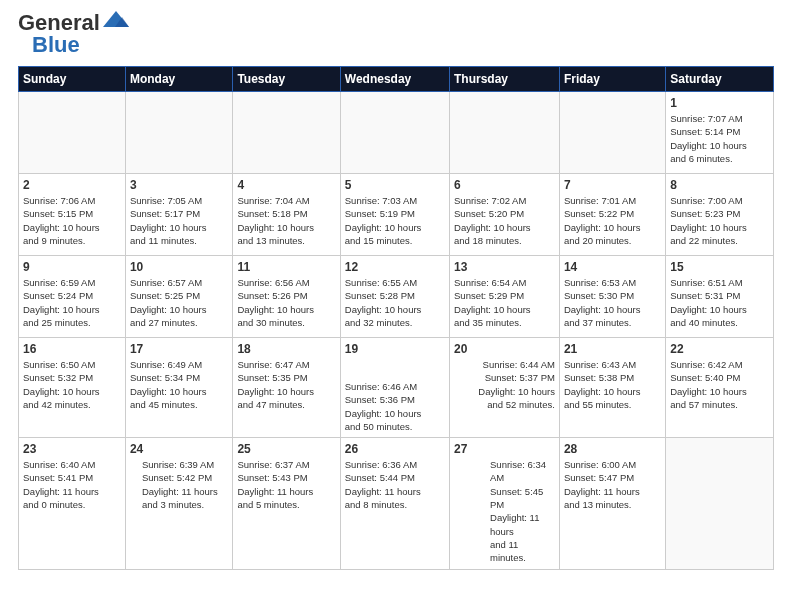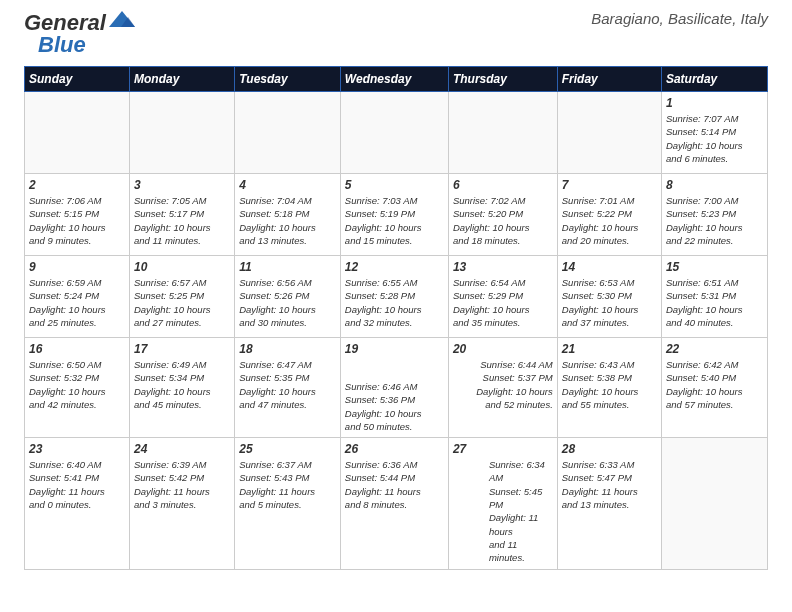--- a/index.html
+++ b/index.html
@@ -1,18 +1,18 @@
 <!DOCTYPE html>
 <html><head>
   <meta charset="utf-8">
   <style>
     * { box-sizing: border-box; margin: 0; padding: 0; }
     body { font-family: Arial, sans-serif; background: #fff; width: 792px; height: 612px; overflow: hidden; }
     
-    .container { width: 792px; padding: 10px 24px; font-style: italic; }
+    .container { width: 792px; padding: 10px 18px; }
     
     .header-area { display: flex; justify-content: space-between; align-items: flex-start; margin-bottom: 8px; }
     
     .title-area { text-align: right; }
     .month-title { font-size: 32px; color: #333; font-weight: normal; }
     .location { font-size: 15px; color: #555; }
     
     .calendar { width: 100%; border-collapse: collapse; font-size: 10px; }
     
     .calendar thead th {
@@ -51,21 +51,20 @@
       <span style="font-size:22px; font-weight:bold; color:#333;">General</span>
       <svg width="26" height="20" viewBox="0 0 26 20" style="margin-left:3px; margin-top:-8px;">
         <polygon points="13,2 26,18 0,18" fill="#2a6db5"></polygon>
         <polygon points="19,8 26,18 12,18" fill="#1a4f9a" opacity="0.6"></polygon>
       </svg>
     </div>
     <div style="font-size:22px; font-weight:bold; color:#2a6db5; margin-top:-4px; margin-left:14px;">Blue</div>
   </div>
 </div>
     <div class="title-area">
-      <div class="location">Baragiano, Basilicate, Italy</div>
     </div>
   </div>
 
   <table class="calendar">
     <thead>
       <tr>
         <th>Sunday</th>
         <th>Monday</th>
         <th>Tuesday</th>
         <th>Wednesday</th>
@@ -246,21 +245,21 @@
         <tr>
           <td>
             <span class="day-num">23</span>
             <div class="day-info" style="white-space: pre-line;">Sunrise: 6:40 AM
 Sunset: 5:41 PM
 Daylight: 11 hours
 and 0 minutes.</div>
           </td>
           <td>
             <span class="day-num">24</span>
-            <div class="day-info" style="white-space: pre-line;">Sunrise: 6:39 AM
+            <div class="day-info" style="white-space: pre-line; margin-left: 12px;">Sunrise: 6:39 AM
 Sunset: 5:42 PM
 Daylight: 11 hours
 and 3 minutes.</div>
           </td>
           <td>
             <span class="day-num">25</span>
             <div class="day-info" style="white-space: pre-line;">Sunrise: 6:37 AM
 Sunset: 5:43 PM
 Daylight: 11 hours
 and 5 minutes.</div>
@@ -274,21 +273,21 @@
           </td>
           <td>
             <span class="day-num">27</span>
             <div class="day-info" style="white-space: pre-line; margin-left: 36px;">Sunrise: 6:34 AM
 Sunset: 5:45 PM
 Daylight: 11 hours
 and 11 minutes.</div>
           </td>
           <td>
             <span class="day-num">28</span>
-            <div class="day-info" style="white-space: pre-line;">Sunrise: 6:33 AM
+            <div class="day-info" style="white-space: pre-line;">Sunrise: 6:00 AM
 Sunset: 5:47 PM
 Daylight: 11 hours
 and 13 minutes.</div>
           </td>
           <td class="empty-cell"></td>
         </tr>
       </tbody>
   </table>
 </div>
 

